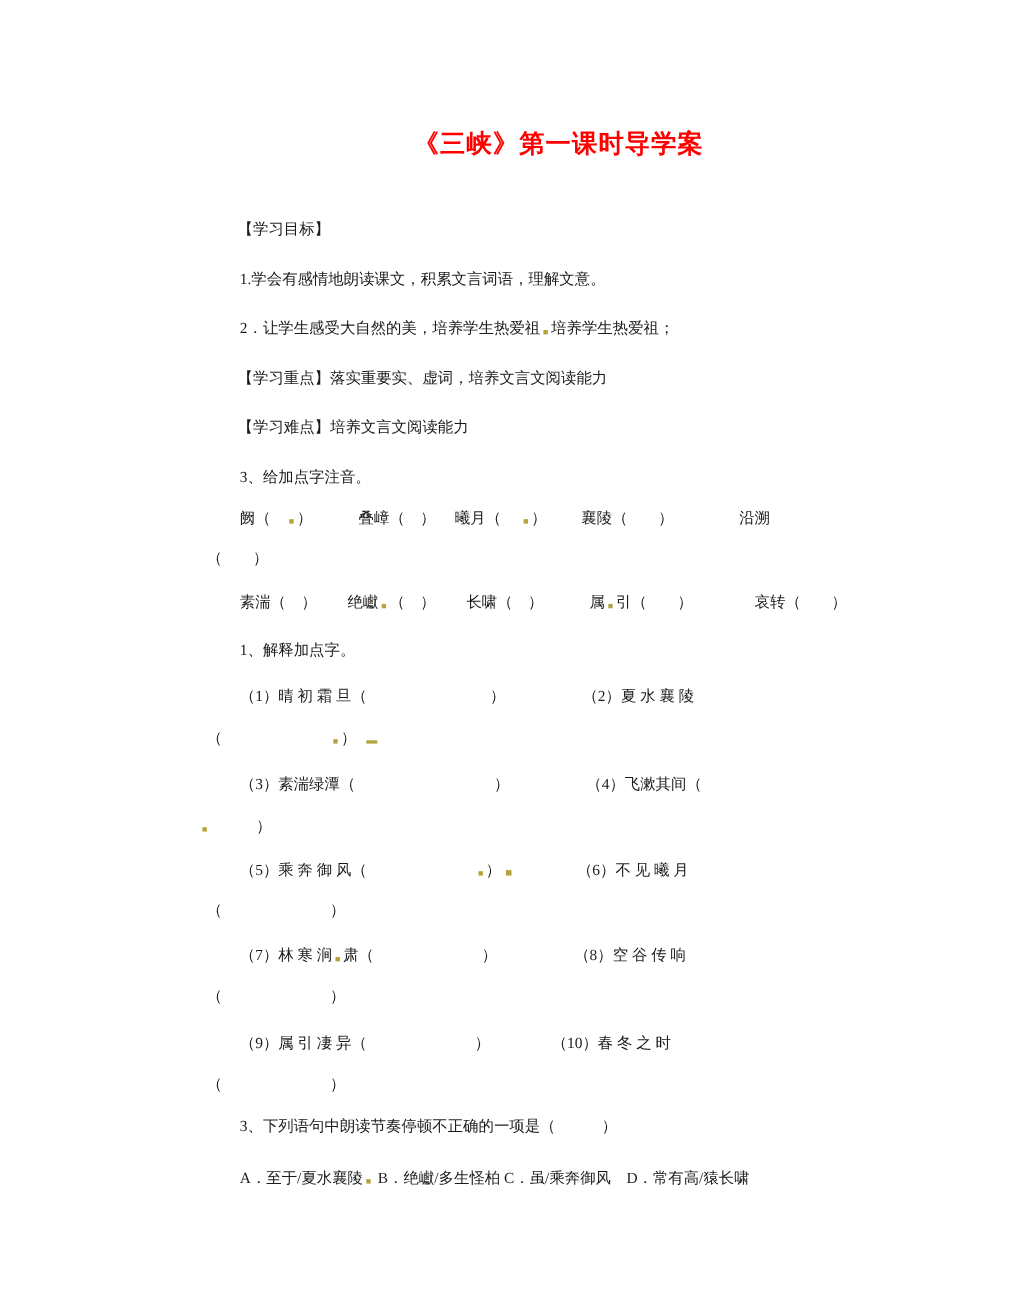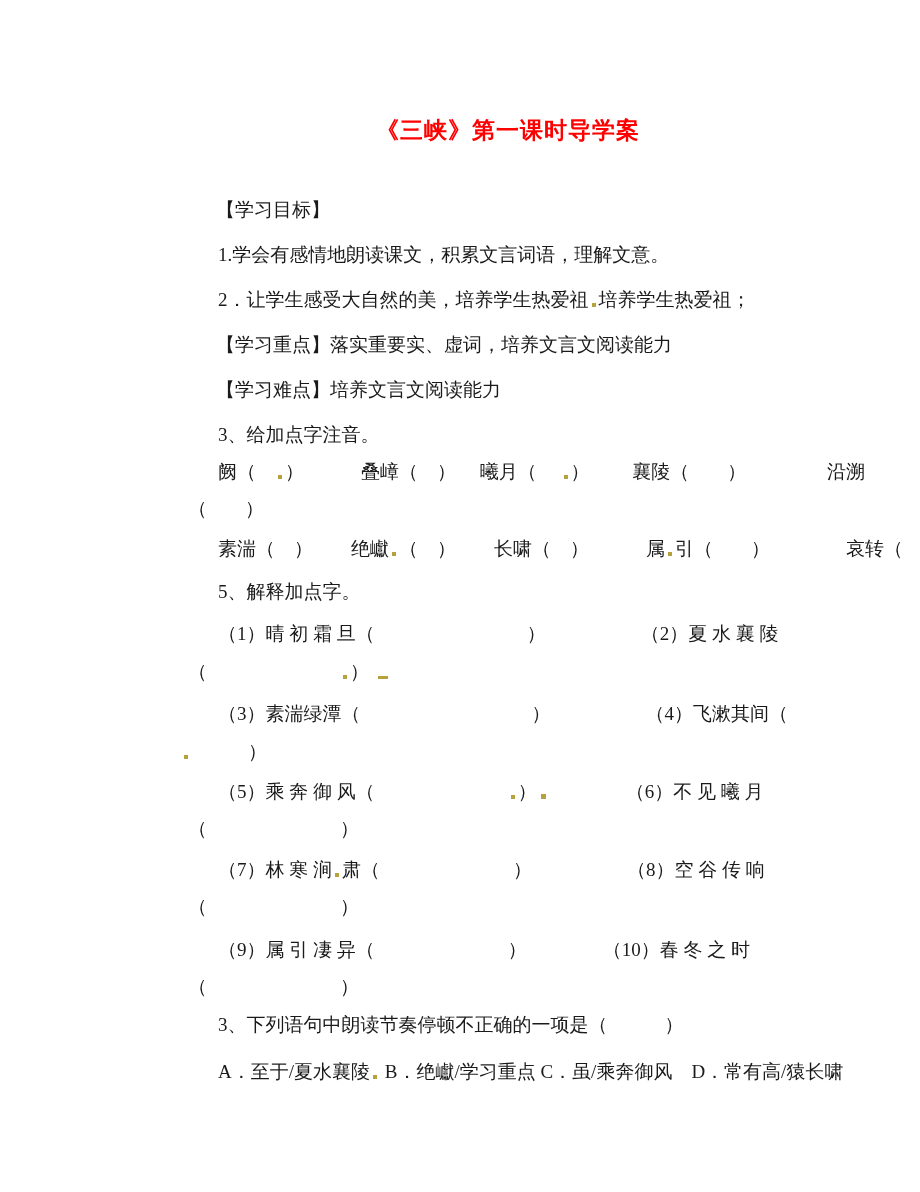--- a/index.html
+++ b/index.html
@@ -14,21 +14,21 @@
   }
   .title{
     position:absolute;top:115px;left:0;width:920px;
     text-align:center;
     font-size:23px;font-weight:bold;
     color:var(--title-color,#ff0000);
     margin:0;letter-spacing:1px;
   }
   .ln{
     position:absolute;margin:0;
-    font-size:19px;line-height:26px;
+    font-size:14px;line-height:26px;
     white-space:pre;
   }
   .dot,.dot-lg,.dash{
     display:inline-block;
     background:var(--dot-color,#b5a23c);
     vertical-align:baseline;
   }
   .dot{width:4px;height:4px;margin:0 3px;transform:translateY(1px);}
   .dot-lg{width:5px;height:5px;margin:0 4px;transform:translateY(1px);}
   .dash{width:10px;height:3px;margin:0 0 0 9px;transform:translateY(1px);}
@@ -51,21 +51,21 @@
   <p class="ln" style="top:377px;left:168px"><span>【学习难点】培养文言文阅读能力</span></p>
 
   <p class="ln" style="top:422px;left:170px"><span>3、给加点字注音。</span></p>
 
   <p class="ln" style="top:459px;left:170px"><span>阙（　</span><i class="dot"></i><span>）　　　叠嶂（　）　 曦月（　 </span><i class="dot"></i><span>）　　 襄陵（　　）　　　　 沿溯</span></p>
 
   <p class="ln" style="top:496px;left:140px"><span>（　　）</span></p>
 
   <p class="ln" style="top:536px;left:170px"><span>素湍（　）　　绝巘</span><i class="dot"></i><span>（　）　　长啸（　）　　　属</span><i class="dot"></i><span>引（　　）　　　　哀转（　　）</span></p>
 
-  <p class="ln" style="top:579px;left:170px"><span>5、解释加点字。</span></p>
+  <p class="ln" style="top:579px;left:170px"><span>1、解释加点字。</span></p>
 
   <p class="ln" style="top:621px;left:170px"><span>（1）晴 初 霜 旦（　　　　　　　　）　　　　　（2）夏 水 襄 陵</span></p>
 
   <p class="ln" style="top:659px;left:140px"><span>（　　　　　　　</span><i class="dot"></i><span>）</span><i class="dash"></i></p>
 
   <p class="ln" style="top:701px;left:170px"><span>（3）素湍绿潭（　　　　　　　　　）　　　　　（4）飞漱其间（</span></p>
 
   <p class="ln" style="top:739px;left:133px"><i class="dot"></i><span>　　　）</span></p>
 
   <p class="ln" style="top:779px;left:170px"><span>（5）乘 奔 御 风（　　　　　　　</span><i class="dot"></i><span>）</span><i class="dot-lg"></i><span>　　　　（6）不 见 曦 月</span></p>
@@ -75,15 +75,15 @@
   <p class="ln" style="top:857px;left:170px"><span>（7）林 寒 涧</span><i class="dot"></i><span>肃（　　　　　　　）　　　　　（8）空 谷 传 响</span></p>
 
   <p class="ln" style="top:894px;left:140px"><span>（　　　　　　　）</span></p>
 
   <p class="ln" style="top:937px;left:170px"><span>（9）属 引 凄 异（　　　　　　　）　　　　（10）春 冬 之 时</span></p>
 
   <p class="ln" style="top:974px;left:140px"><span>（　　　　　　　）</span></p>
 
   <p class="ln" style="top:1012px;left:170px"><span>3、下列语句中朗读节奏停顿不正确的一项是（　　　）</span></p>
 
-  <p class="ln" style="top:1059px;left:170px"><span>A．至于/夏水襄陵</span><i class="dot"></i><span> B．绝巘/学习重点 C．虽/乘奔御风　D．常有高/猿长啸</span></p>
+  <p class="ln" style="top:1059px;left:170px"><span>A．至于/夏水襄陵</span><i class="dot"></i><span> B．绝巘/多生怪柏 C．虽/乘奔御风　D．常有高/猿长啸</span></p>
 
 </div>
 
 </body></html>

